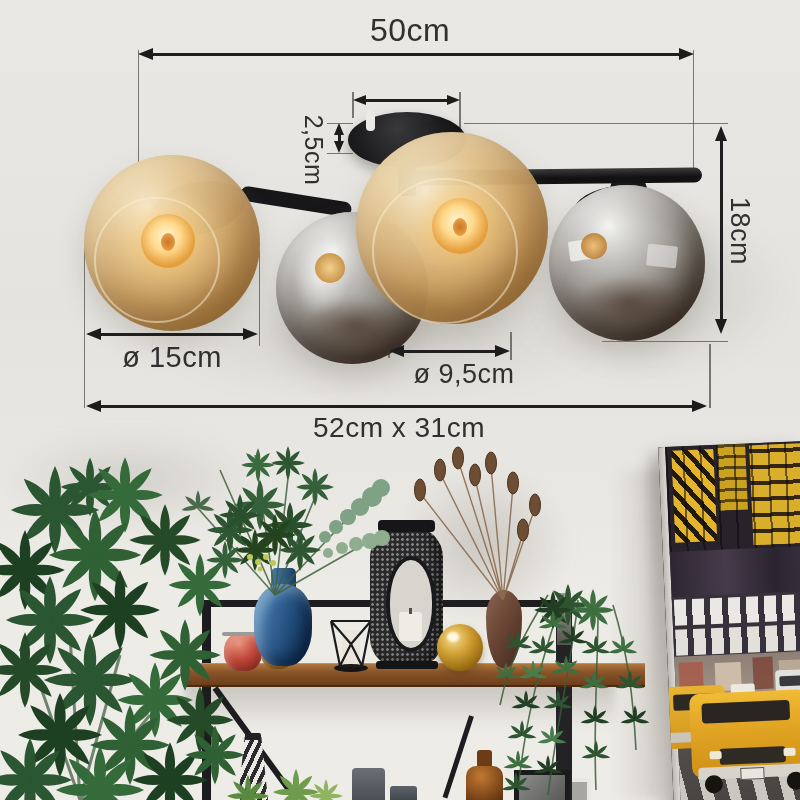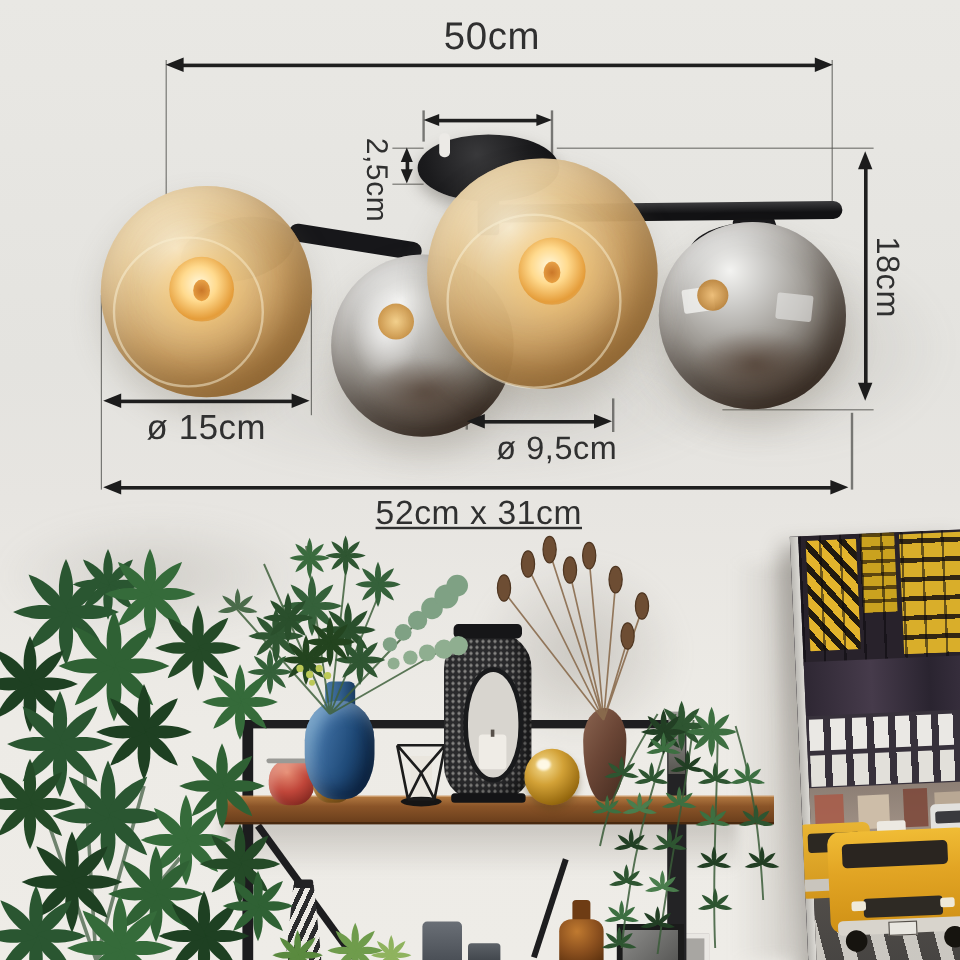--- a/index.html
+++ b/index.html
@@ -121,21 +121,21 @@
   <div class="dim-label" style="left:172px;top:357px;font-size:29px;">ø 15cm</div>
 
   <div class="shaft-h" style="left:401px;top:349.5px;width:96px;"></div>
   <div class="hl" style="left:389px;top:344.5px;"></div>
   <div class="hr" style="left:495px;top:344.5px;"></div>
   <div class="dim-label" style="left:464px;top:374px;font-size:27px;">ø 9,5cm</div>
 
   <div class="shaft-h" style="left:99px;top:404.5px;width:596px;"></div>
   <div class="hl" style="left:86px;top:399.5px;"></div>
   <div class="hr" style="left:692px;top:399.5px;"></div>
-  <div class="dim-label" style="left:399px;top:428px;font-size:28px;text-decoration:underline;">52cm x 31cm</div>
+  <div class="dim-label" style="left:399px;top:428px;font-size:28px;">52cm x 31cm</div>
 
   <div class="abs" style="left:543px;top:778px;width:40px;height:22px;background:#a8a6a2;border:4px solid #e9e7e3;"></div>
 
   <div class="abs" style="left:202px;top:600px;width:372px;height:7px;background:#1e1e20;"></div>
   <div class="abs" style="left:202px;top:600px;width:9px;height:200px;background:#1c1c1e;"></div>
   <div class="abs" style="left:556px;top:600px;width:16px;height:200px;background:#232325;"></div>
   <div class="abs" style="left:557px;top:593px;width:14px;height:52px;background:linear-gradient(180deg,#9c9c98,#56544f);"></div>
   <div class="abs" style="left:212px;top:688px;width:6px;height:136px;background:#1d1d1f;transform-origin:top center;transform:rotate(-36deg);"></div>
   <div class="abs" style="left:469px;top:716px;width:5px;height:86px;background:#1d1d1f;transform-origin:top center;transform:rotate(18deg);"></div>
   <div class="abs" style="left:183px;top:663px;width:462px;height:21px;background:linear-gradient(180deg,#b0773f 0%,#8a5428 38%,#6b3f1c 100%);border-top:1px solid #c89058;border-bottom:2px solid #4a2a10;"></div>

